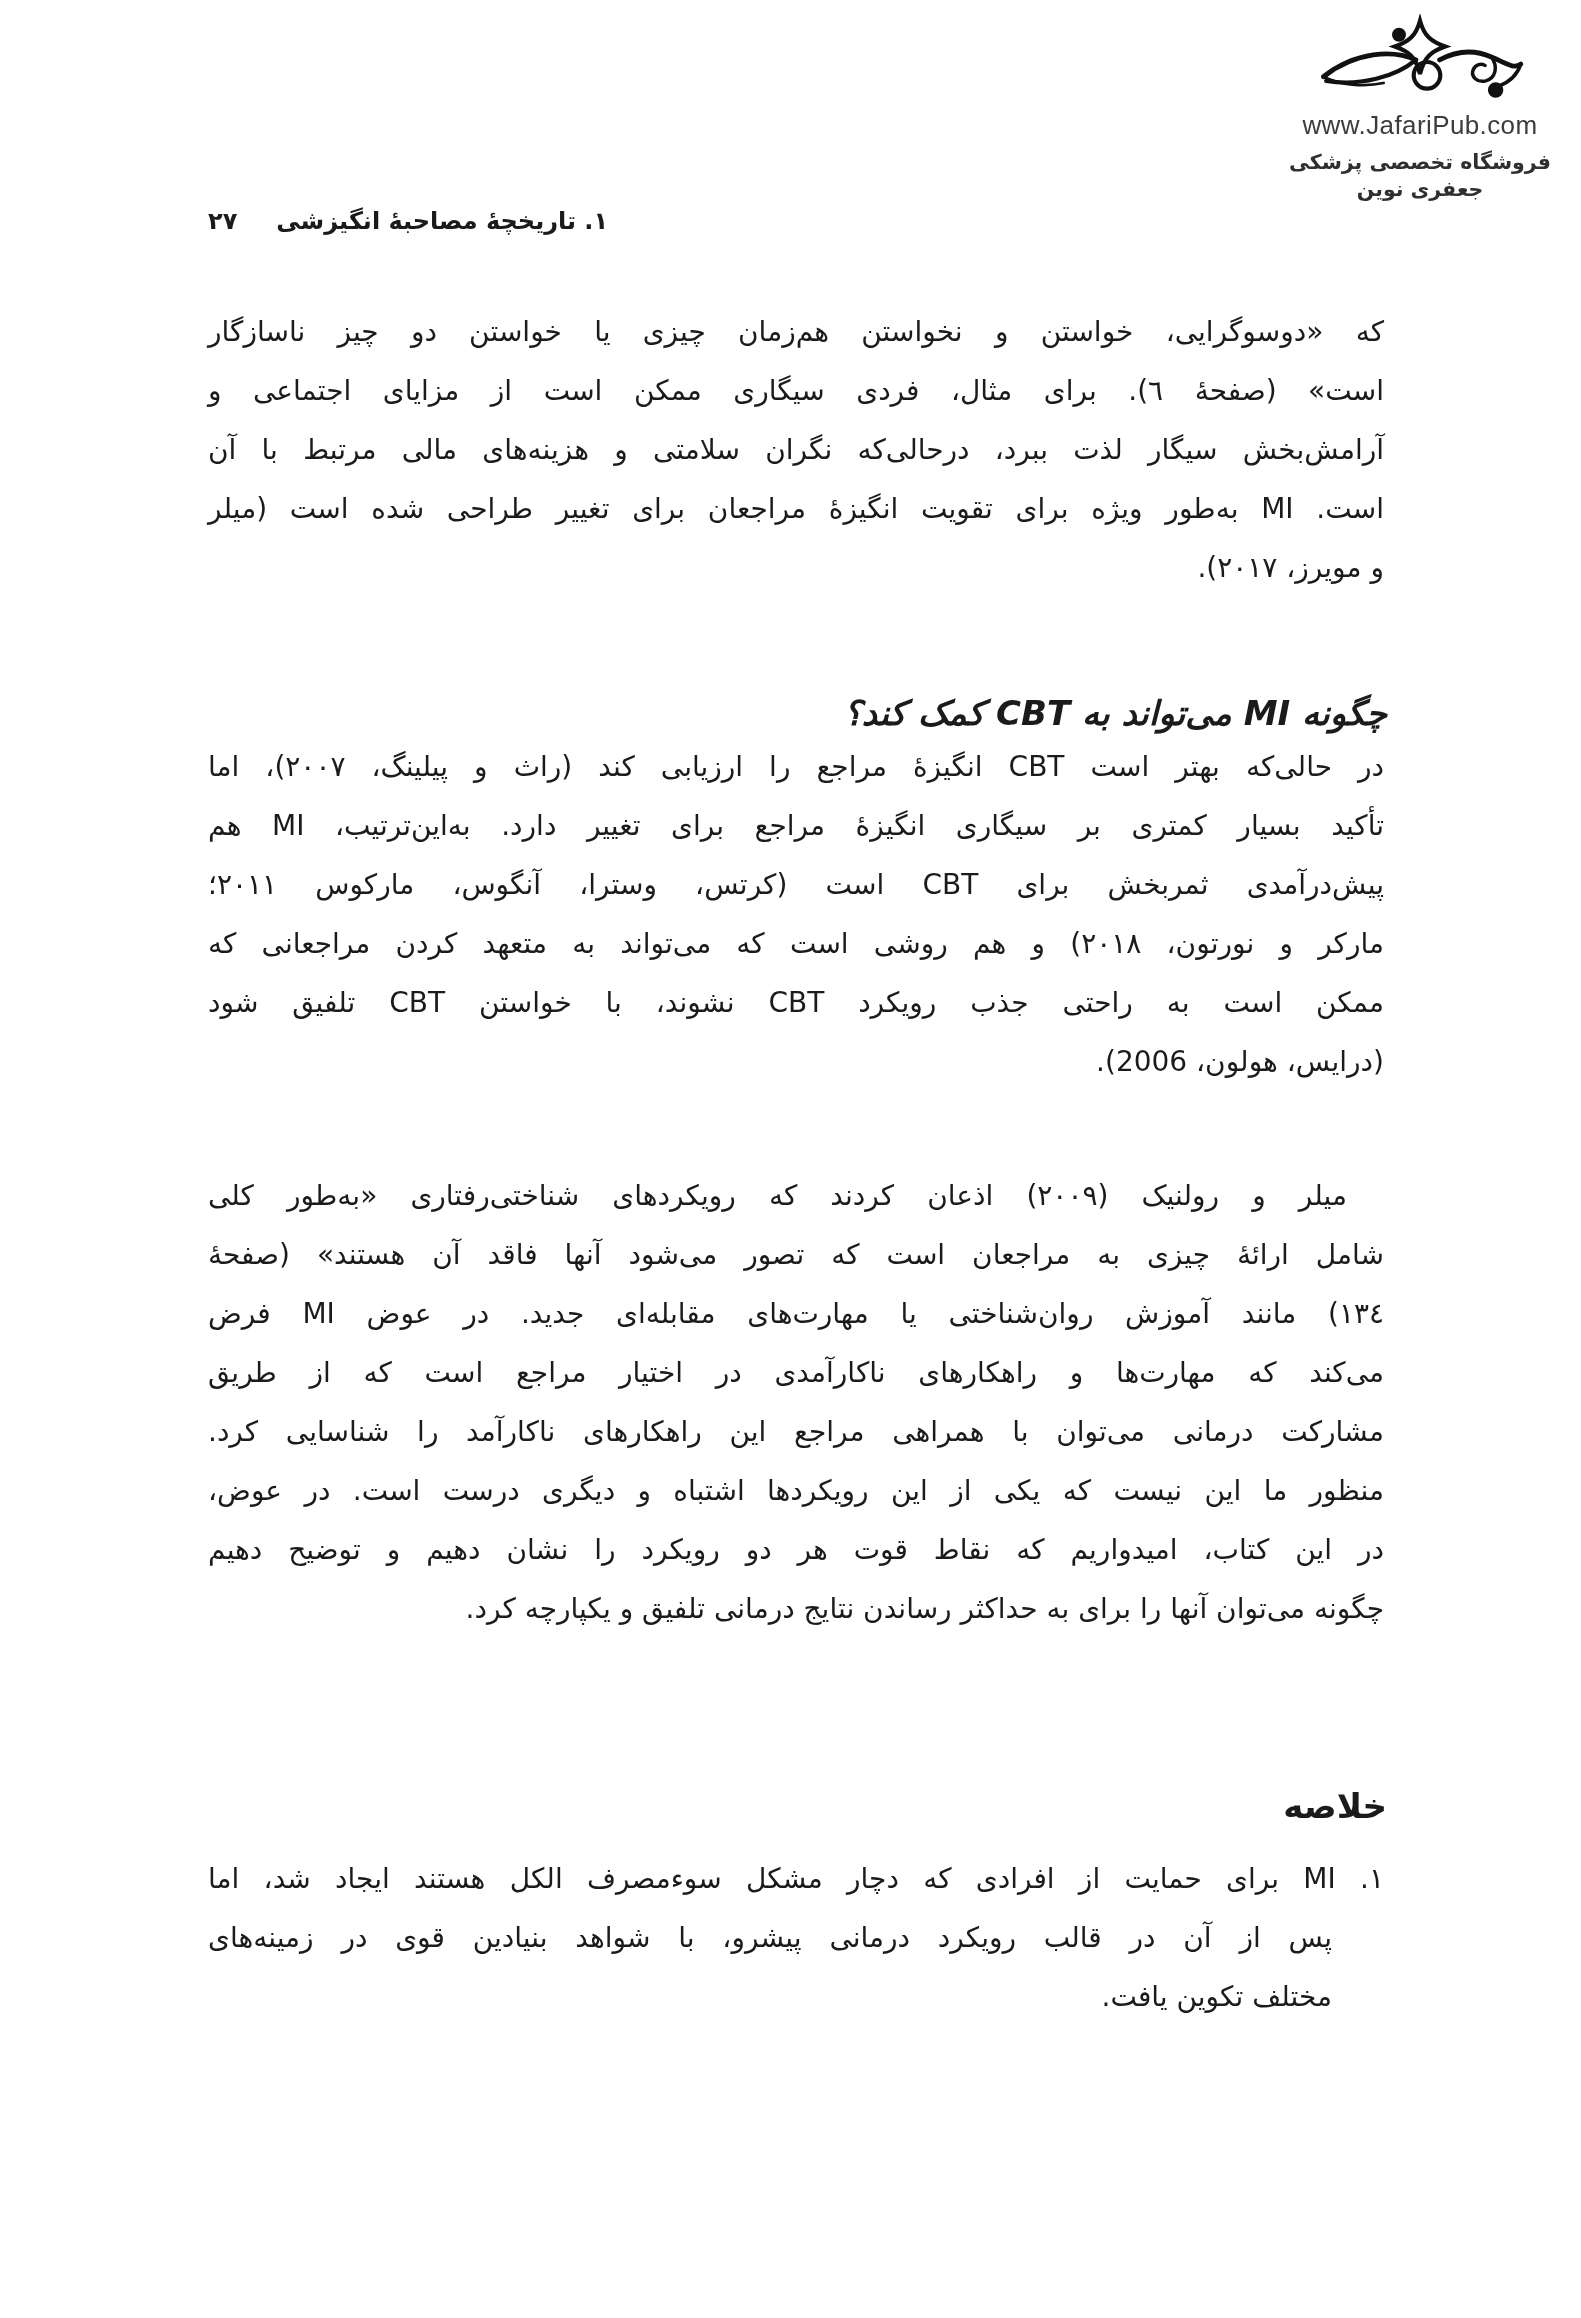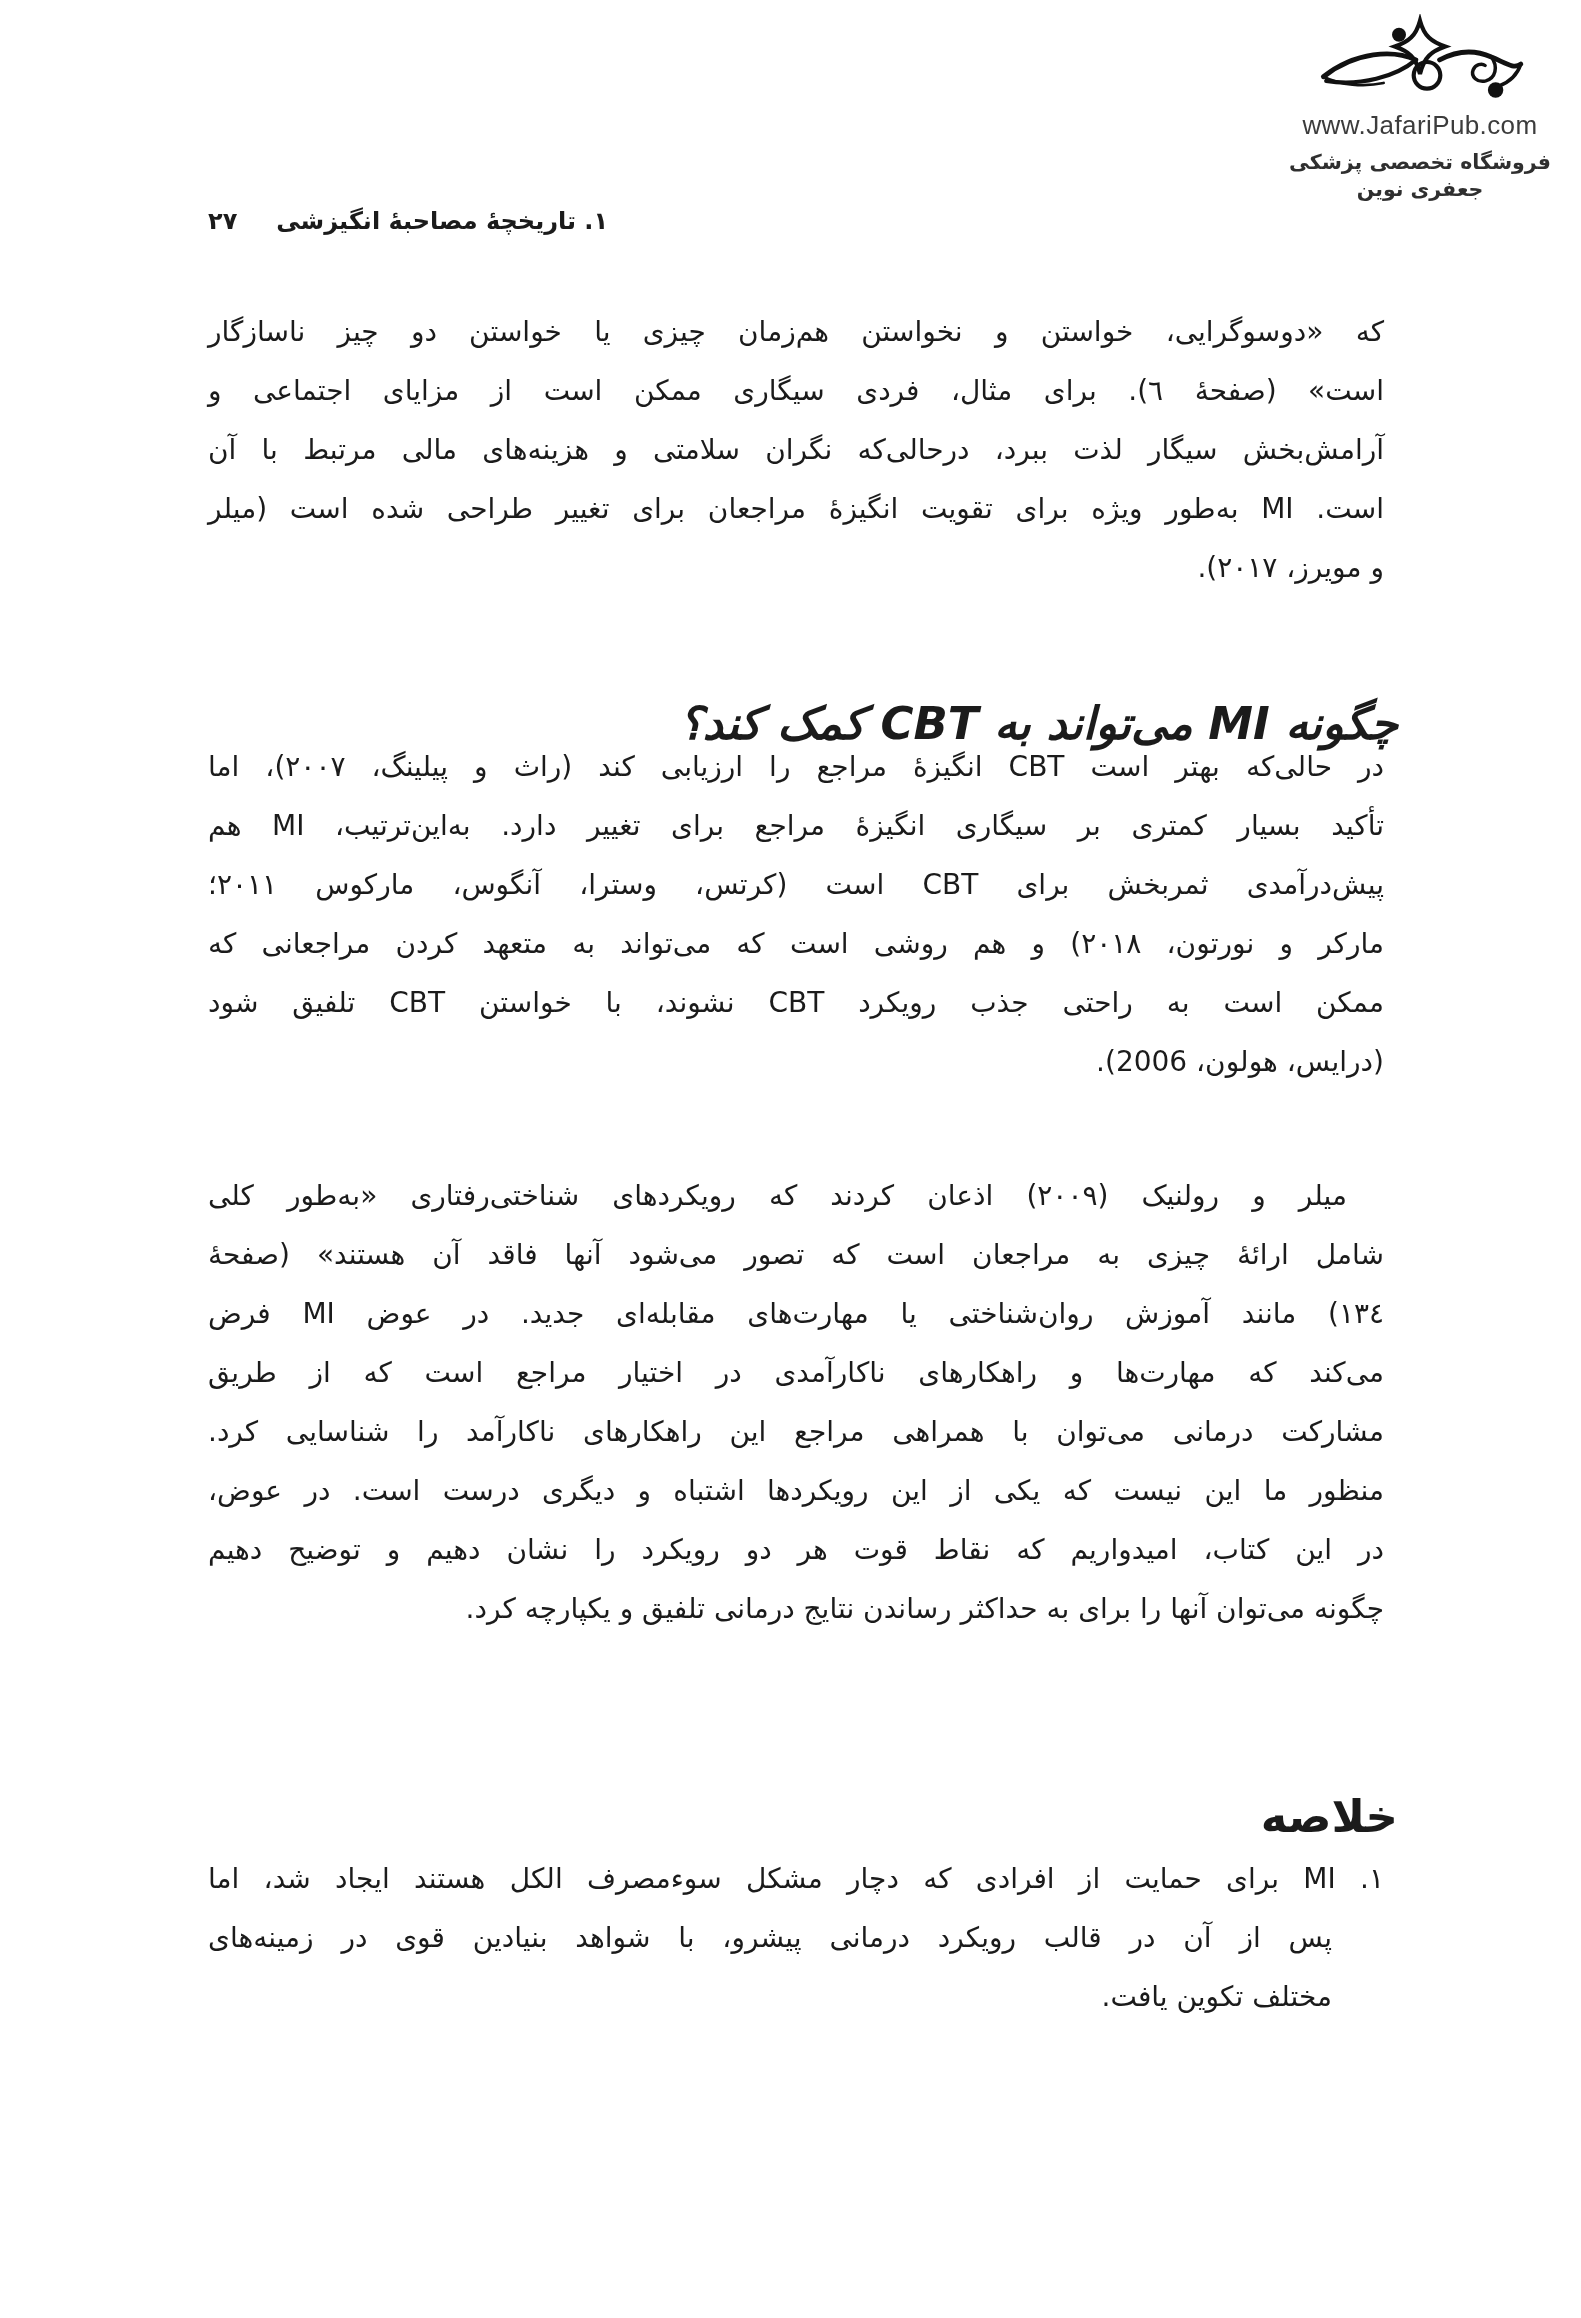--- a/index.html
+++ b/index.html
@@ -30,23 +30,23 @@
     font-weight:bold;font-size:24px;line-height:36px;white-space:nowrap;
   }
   
   .text-block{
     position:absolute;left:208px;width:1176px;
     direction:rtl;font-size:28px;line-height:59px;
   }
   .line{text-align:justify;text-align-last:justify;}
   .line-last{text-align-last:right;}
   .section-heading{
-    position:absolute;left:208px;width:1176px;margin:14px;
+    position:absolute;left:208px;width:1176px;margin:3px;
     direction:rtl;text-align:right;
-    font-size:45px;font-weight:bold;line-height:50px;
+    font-size:34px;font-weight:bold;line-height:50px;
   }
   .heading-italic{font-style:italic;}
 </style>
 </head>
 <body>
 
 <div class="page">
 
   <div class="branding">
     <svg class="logo-svg" viewBox="0 0 300 130" aria-hidden="true">

